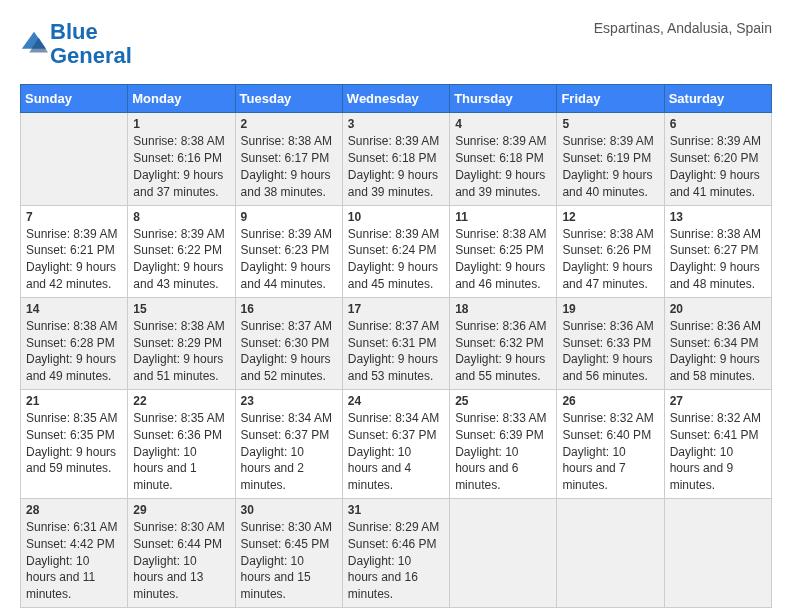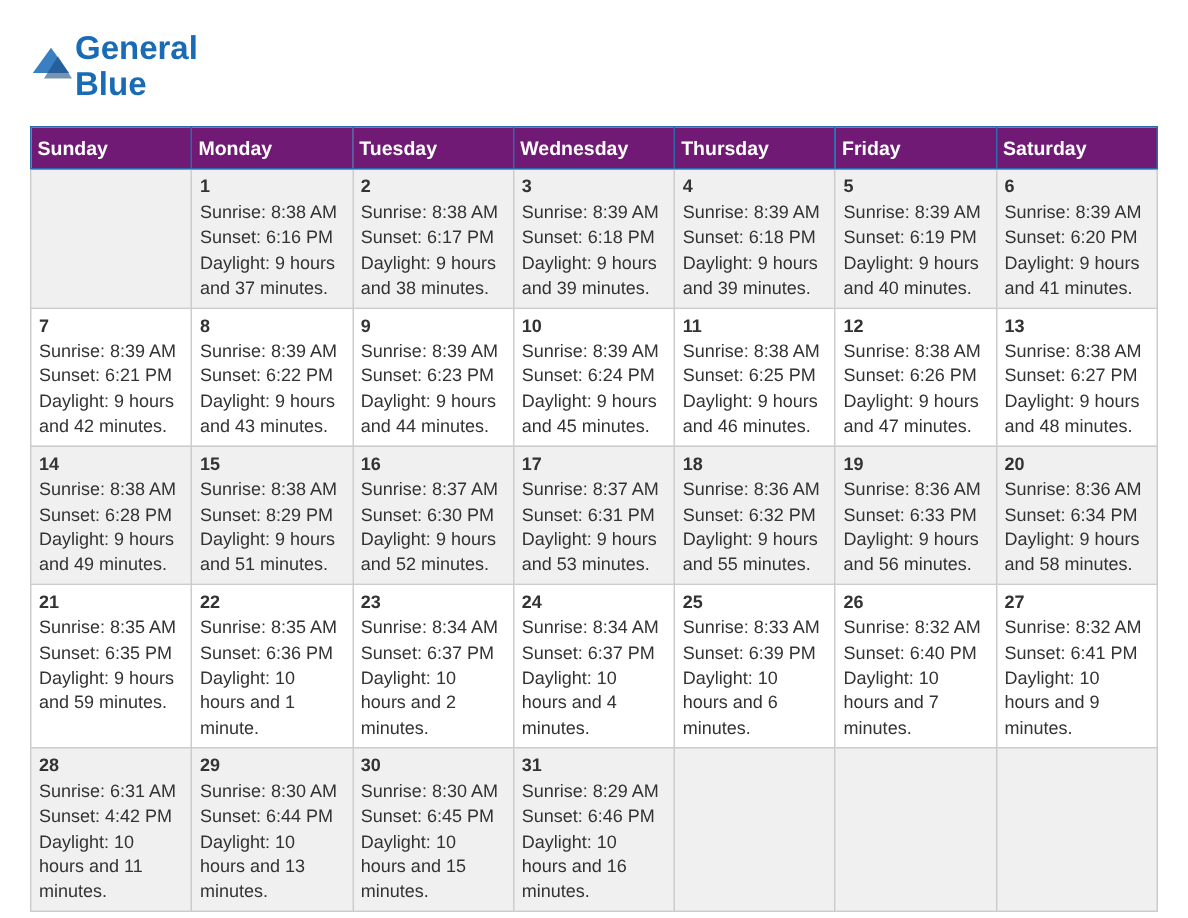--- a/index.html
+++ b/index.html
@@ -43,21 +43,21 @@
     .subtitle {
       font-size: 14px;
       color: #555;
     }
     table {
       width: 100%;
       border-collapse: collapse;
       table-layout: fixed;
     }
     thead th {
-      background-color: #701a75;
+      background-color: #3b82f6;
       color: #fff;
       font-size: 13px;
       font-weight: bold;
       padding: 6px 4px;
       text-align: left;
       border: 1px solid #2a6aaa;
     }
     tbody td {
       vertical-align: top;
       border: 1px solid #ccc;
@@ -87,25 +87,26 @@
 </head>
 <body>
 
 <div class="header">
   <div class="logo">
     <svg class="logo-icon" viewBox="0 0 30 30" xmlns="http://www.w3.org/2000/svg">
       <polygon points="15,2 28,20 2,20" fill="#3a7fc1"></polygon>
       <polygon points="20,8 30,24 10,24" fill="#1a4a80" opacity="0.6"></polygon>
     </svg>
     <div class="logo-text">
+      <div><span class="blue">Blue</span></div>
       <div><span class="blue">General</span></div>
-      <div><span class="blue">Blue</span></div>
     </div>
   </div>
   <div class="title-block">
+    <div class="subtitle">Espartinas, Andalusia, Spain</div>
   </div>
 </div>
 
 <table>
   <thead>
     <tr>
     <th>Sunday</th>
         <th>Monday</th>
         <th>Tuesday</th>
         <th>Wednesday</th>

